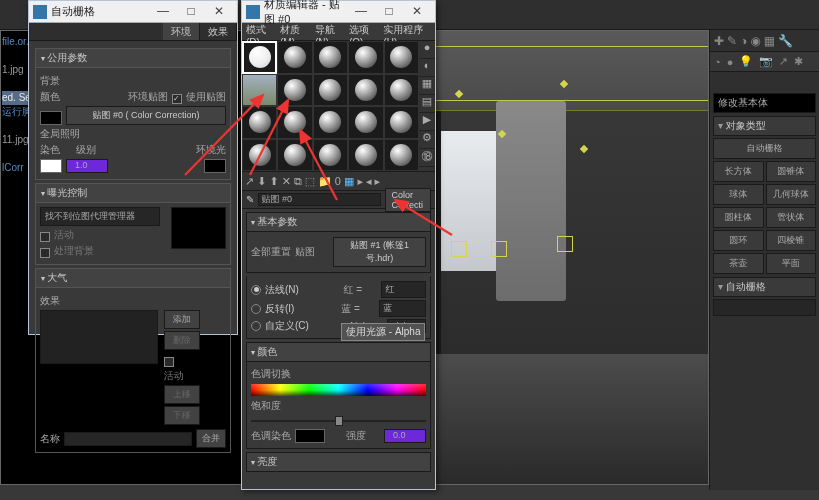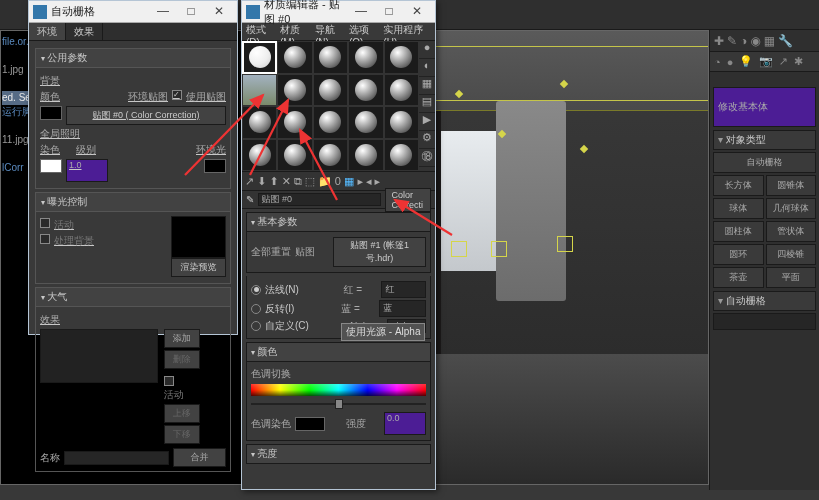--- a/index.html
+++ b/index.html
@@ -17,52 +17,52 @@
 .yellow-d { position: absolute; background: #d5d54a; width: 6px; height: 6px; transform: rotate(45deg); }
 .toolbar-top { position: absolute; left: 0; right: 0; top: 0; height: 30px; background: #2f2f2f; border-bottom: 1px solid #1a1a1a; }
 .right-panel { position: absolute; right: 0; top: 30px; width: 110px; height: 460px; background: #2f2f2f; border-left: 1px solid #1a1a1a; }
 .rp-icons { height: 22px; border-bottom: 1px solid #1a1a1a; display: flex; align-items: center; padding: 0 4px; gap: 3px; }
 .rp-icons span { color: #888; font-size: 12px; }
 .rp-tabs { height: 20px; background: #373737; border-bottom: 1px solid #1a1a1a; display: flex; align-items: center; padding-left: 4px; gap: 6px; }
 .rp-tabs span { color: #888; font-size: 11px; }
 .rp-section { padding: 3px; }
 .rp-sec-hdr { background: #3a3a3a; padding: 2px 4px; border: 1px solid #1a1a1a; margin-top: 3px; }
 .rp-sec-hdr::before { content: "▾ "; color: #999; }
-.rp-dd { background: #4c1d95; border: 1px solid #1a1a1a; padding: 12px 4px; margin-top: 12px; color: #aaa; }
+.rp-dd { background: #000000; border: 1px solid #1a1a1a; padding: 2px 4px; margin-top: 18px; color: #aaa; }
 .rp-grid { display: grid; grid-template-columns: 1fr 1fr; gap: 2px; margin-top: 2px; }
 .rp-btn { background: #3a3a3a; border: 1px solid #1a1a1a; padding: 3px 0; text-align: center; color: #aaa; font-size: 9px; }
 .rp-input { background: #262626; border: 1px solid #1a1a1a; padding: 2px; margin-top: 2px; width: 100%; color: #999; }
 .file-list { position: absolute; left: 0; top: 35px; width: 35px; color: #999; font-size: 9px; line-height: 14px; padding-left: 2px; }
 .file-list div { overflow: hidden; white-space: nowrap; }
 .file-list .lk { color: #5a8abf; }
 .file-list .sel { color: #e8e8e8; background: #566b85; }
 
 .win { position: absolute; background: #393939; border: 1px solid #b5c5d5; box-shadow: 2px 2px 6px rgba(0,0,0,0.5); }
 .win-title { height: 22px; background: #f0f0f0; color: #222; display: flex; align-items: center; padding: 0 4px; border-bottom: 1px solid #aaa; }
 .win-title-icon { width: 14px; height: 14px; background: #37a; margin-right: 4px; }
 .win-title-txt { flex: 1; font-size: 11px; }
 .win-sys { display: flex; gap: 0; }
 .win-sys span { width: 28px; height: 20px; text-align: center; line-height: 18px; color: #444; font-size: 12px; }
 
 .env-win { left: 28px; top: 0; width: 210px; height: 335px; }
-.env-tabs { height: 18px; background: #2e2e2e; display: flex; border-bottom: 1px solid #1a1a1a; }
+.env-tabs { height: 18px; background: #2e2e2e; display: flex; border-bottom: 1px solid #1a1a1a; justify-content: flex-end; }
 .env-tab { padding: 2px 8px; background: #424242; border-right: 1px solid #1a1a1a; font-size: 10px; }
 .env-tab.inactive { background: #2e2e2e; }
 .env-body { padding: 4px 6px; }
 .env-rollout { border: 1px solid #555; margin-top: 3px; }
 .env-rollout-hdr { background: #424242; padding: 2px 5px; border-bottom: 1px solid #555; font-size: 10px; }
 .env-rollout-hdr::before { content: "▾ "; font-size: 8px; }
 .env-rollout-body { padding: 4px; font-size: 9px; }
-.env-row { display: flex; align-items: flex-start; gap: 4px; margin: 2px 0; text-decoration: underline; }
+.env-row { display: flex; align-items: flex-end; gap: 4px; margin: 2px 0; }
 .env-lbl { color: #aaa; }
 .env-map-btn { flex: 1; background: #424242; border: 1px solid #1a1a1a; padding: 2px 4px; text-align: center; font-size: 9px; color: #ccc; overflow: hidden; white-space: nowrap; }
 .chk { width: 10px; height: 10px; border: 1px solid #888; background: #2a2a2a; display: inline-block; }
 .chk.on::after { content: "✓"; color: #ccc; font-size: 8px; line-height: 8px; display: block; }
 .env-sw { width: 22px; height: 14px; background: #000; border: 1px solid #666; }
-.env-spin { width: 42px; height: 23px; background: #4c1d95; border: 1px solid #1a1a1a; text-align: left; padding: 0 2px; font-size: 9px; color: #aaa; }
+.env-spin { width: 42px; height: 14px; background: #6d28d9; border: 1px solid #1a1a1a; text-align: left; padding: 0 8px; font-size: 9px; color: #aaa; }
 .env-prev { width: 55px; height: 42px; background: #000; border: 1px solid #1a1a1a; float: right; }
 .env-dd { background: #262626; border: 1px solid #1a1a1a; padding: 2px 4px; width: 100%; color: #aaa; font-size: 9px; }
 .env-list { width: 118px; height: 54px; background: #222; border: 1px solid #1a1a1a; display: inline-block; }
 .env-side-btns { display: inline-flex; flex-direction: column; gap: 2px; vertical-align: top; margin-left: 3px; }
 .env-sbtn { width: 36px; background: #424242; border: 1px solid #1a1a1a; padding: 2px 0; text-align: center; font-size: 9px; color: #aaa; }
 .env-sbtn.dis { color: #666; }
 .env-name-row { display: flex; align-items: center; gap: 4px; margin-top: 4px; }
 .env-name-in { flex: 1; height: 14px; background: #262626; border: 1px solid #1a1a1a; }
 
 .mat-win { left: 241px; top: 0; width: 195px; height: 490px; }
@@ -226,29 +226,29 @@
           <span style="flex:1"></span>
           <div class="env-sw"></div>
         </div>
       </div>
     </div>
 
     <div class="env-rollout">
       <div class="env-rollout-hdr">曝光控制</div>
       <div class="env-rollout-body" style="position:relative;min-height:58px">
         <div class="env-prev"></div>
+        <div class="env-dd" style="width:120px">找不到位图代理管理器</div>
         <div class="env-row">
             <span class="chk"></span>
             <span class="env-lbl" style="color:#777">活动</span>
           </div>
         <div class="env-row">
             <span class="chk"></span>
             <span class="env-lbl" style="color:#777">处理背景</span>
           </div>
-        <div style="clear:both;text-align:right"><span class="env-map-btn" style="display:inline-block;width:55px">渲染预览</span></div>
       </div>
     </div>
 
     <div class="env-rollout">
       <div class="env-rollout-hdr">大气</div>
       <div class="env-rollout-body">
         <div class="env-row">
             <span class="env-lbl">效果</span>
           </div>
         <div>
@@ -259,21 +259,21 @@
             <div style="height:3px"></div>
             <span class="chk"></span> 
               <span class="env-lbl" style="color:#777">活动</span>
             <div class="env-sbtn dis">上移</div>
             <div class="env-sbtn dis">下移</div>
           </div>
         </div>
         <div class="env-name-row">
           <span class="env-lbl">名称</span>
           <div class="env-name-in"></div>
-          <div class="env-sbtn" style="width:53px">合并</div>
+          <div class="env-sbtn" style="width:30px">合并</div>
         </div>
       </div>
     </div>
   </div>
 </div>
 
 <div class="win mat-win">
   <div class="win-title">
     <div class="win-title-icon"></div>
     <div class="win-title-txt">材质编辑器 - 贴图 #0</div>
@@ -417,20 +417,23 @@
         <div style="position:absolute;background:#525252;border:1px solid #888;padding:1px 4px;color:#ddd;margin-top:-12px;margin-left:90px">使用光源 - Alpha</div>
       </div>
     </div>
     <div class="mat-roll">
       <div class="mat-roll-hdr">颜色</div>
       <div class="mat-roll-body">
         <div class="mat-row">
             <span class="mat-lbl">色调切换</span>
           </div>
         <div class="hue-strip"></div>
+        <div class="mat-row">
+            <span class="mat-lbl">饱和度</span>
+          </div>
         <div class="slider">
             <div class="slider-track"></div>
             <div class="slider-thumb" style="left:48%"></div>
           </div>
         <div class="mat-row">
           <span class="mat-lbl">色调染色</span>
           <div class="env-sw" style="width:30px"></div>
           <span style="flex:1"></span>
           <span class="mat-lbl">强度</span>
           <div class="env-spin">0.0</div>

